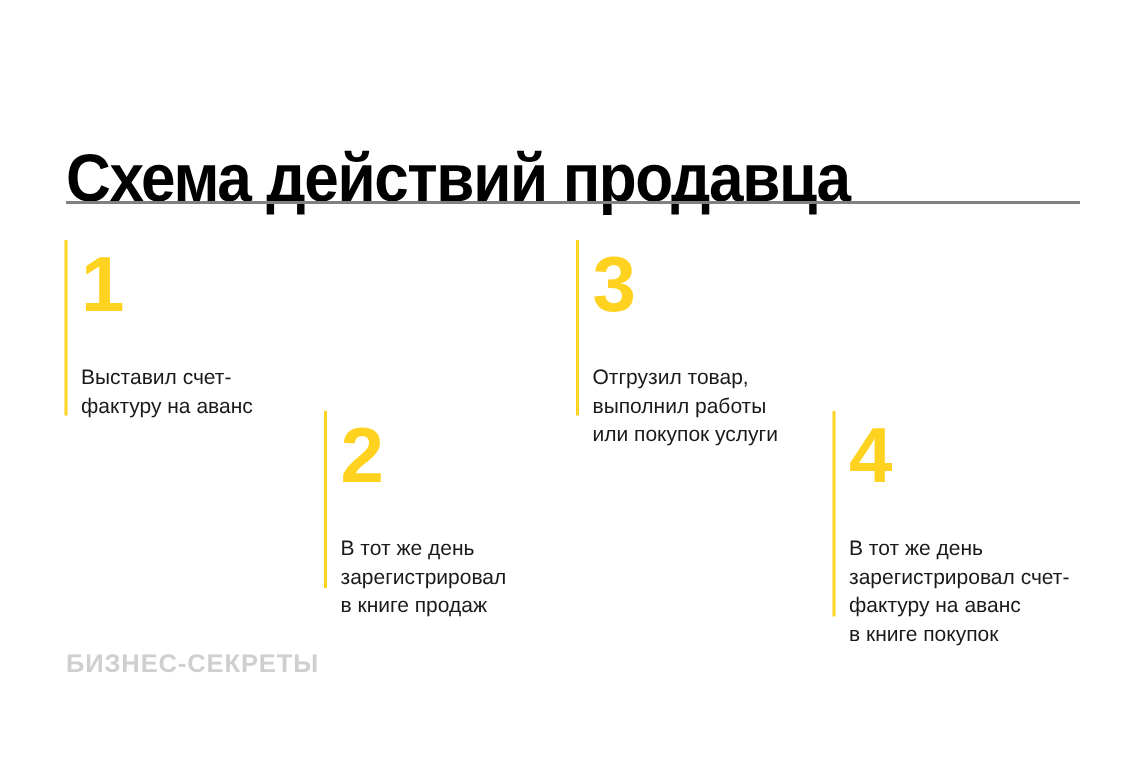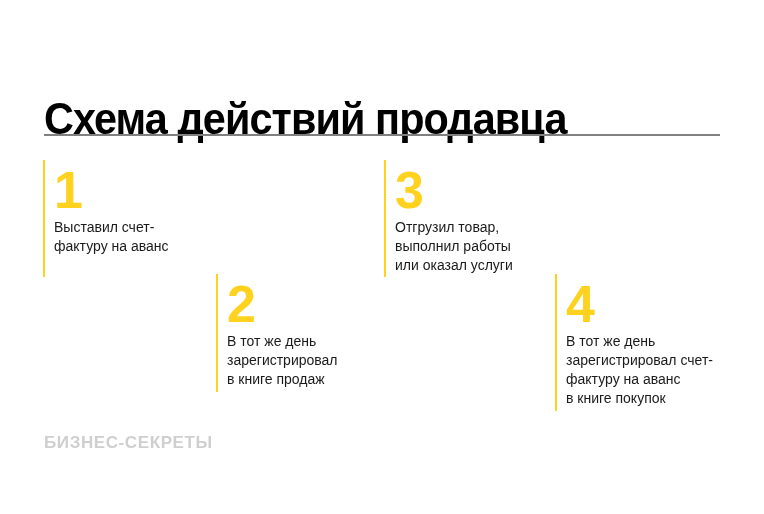--- a/index.html
+++ b/index.html
@@ -20,21 +20,21 @@
     .step { position: absolute; }
     .step .bar {
       position: absolute; left: 0; top: 0; width: 2px; background: #FFD21F;
     }
     .step .num {
       position: absolute; left: 11px; top: 4px;
       font-family: "Liberation Sans", sans-serif; font-weight: 700;
       font-size: 52px; line-height: 52px; color: #FFD21F;
     }
     .step .text {
-      position: absolute; left: 11px; top: 58px;
+      position: absolute; left: 11px; top: 82px;
       font-family: "Liberation Sans", sans-serif; font-size: 14px; line-height: 19px;
       color: #1a1a1a; white-space: pre-line;
     }
     .brand {
       position: absolute; left: 44px; top: 433px;
       font-family: "Liberation Sans", sans-serif; font-weight: 700; font-size: 17px;
       letter-spacing: 0.6px; color: #cfcfcf;
     }
   </style>
 </head>
@@ -56,21 +56,21 @@
   <div class="text">В тот же день
 зарегистрировал
 в книге продаж</div>
 </div>
 
 <div class="step" style="left:384px; top:160px; width:170px; height:118px;">
   <div class="bar" style="height:117px;"></div>
   <div class="num">3</div>
   <div class="text">Отгрузил товар,
 выполнил работы
-или оказал услуги</div>
+или покупок услуги</div>
 </div>
 
 <div class="step" style="left:555px; top:274px; width:190px; height:140px;">
   <div class="bar" style="height:137px;"></div>
   <div class="num">4</div>
   <div class="text">В тот же день
 зарегистрировал счет-
 фактуру на аванс
 в книге покупок</div>
 </div>

